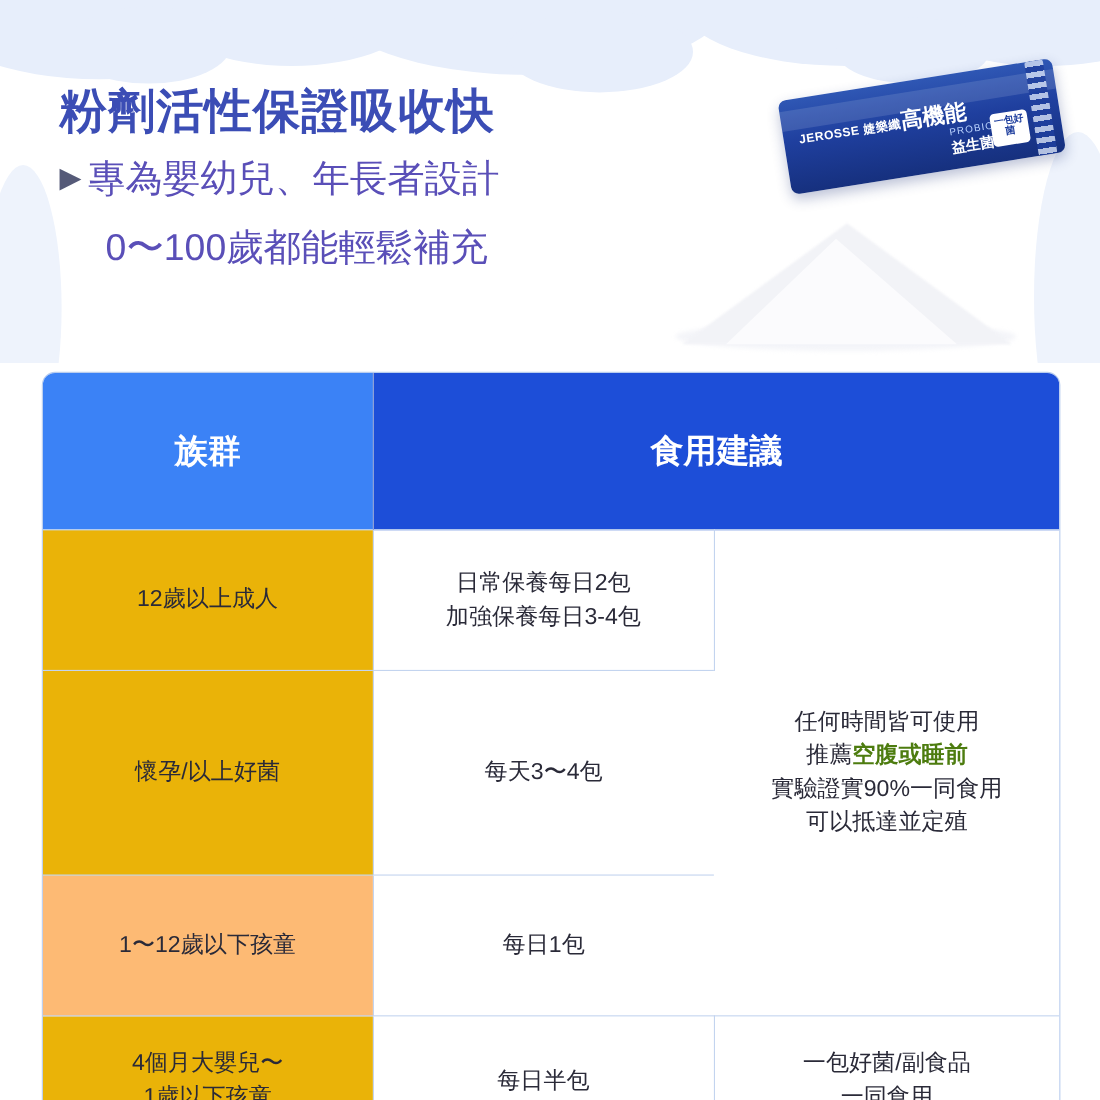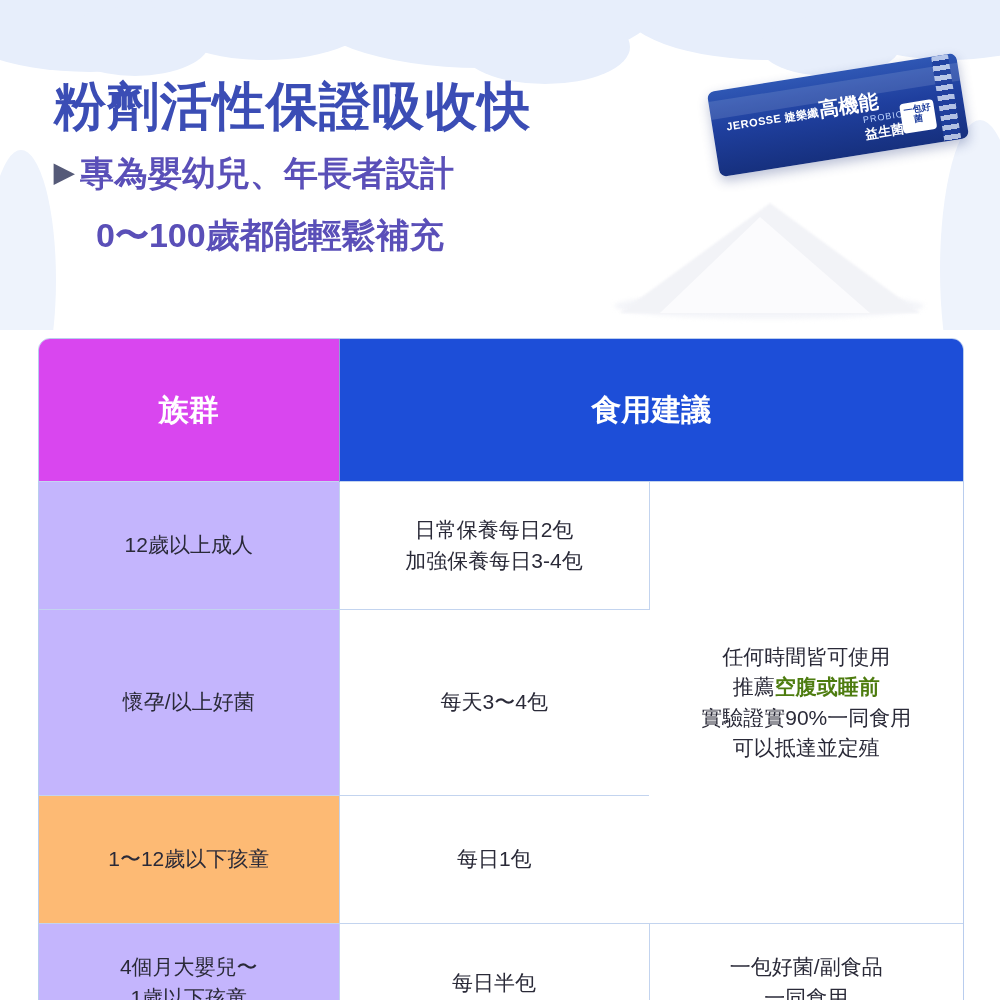--- a/index.html
+++ b/index.html
@@ -53,31 +53,31 @@
   }
 
   
   .headline-wrap {
     position: absolute;
     top: 78px;
     left: 54px;
     z-index: 4;
   }
   .headline {
-    font-size: 52px;
+    font-size: 43px;
     font-weight: bold;
     color: #3b4db5;
     letter-spacing: 1px;
     line-height: 1.1;
     white-space: nowrap;
   }
   .subline {
     margin-top: 16px;
     font-size: 34px;
-    font-weight: bold;
+    font-weight: normal;
     color: #5a4fb8;
     line-height: 1.35;
     white-space: nowrap;
   }
   .subline .arrow {
     display: inline-block;
     color: #555a78;
     font-size: 26px;
     transform: translateY(-4px);
     margin-right: 6px;
@@ -222,39 +222,39 @@
   }
   table.dose th {
     background: #1d4ed8;
     color: #ffffff;
     font-size: 30px;
     font-weight: bold;
     height: 140px;
     vertical-align: middle;
   }
   table.dose th.group-head {
-    background: #d946ef;
+    background: #3b82f6;
     border-right: 1px solid #8d9fd6;
   }
   table.dose td {
     border-top: 1px solid #c3d4ef;
     border-right: 1px solid #c3d4ef;
     font-size: 21px;
     color: #2a2a38;
     text-align: center;
     vertical-align: middle;
     line-height: 1.45;
     padding: 10px 6px;
   }
   table.dose td:last-child {
     border-right: none;
     margin-top: 20px;
   }
   td.group {
-    background: #c4b5fd;
+    background: #eab308;
   }
   tr.alt td.group {
     background: #fdba74;
   }
   .col-group { width: 300px; }
   .col-advice { width: 310px; }
   .hl {
     color: #4d7c0f;
     font-weight: bold;
   }

